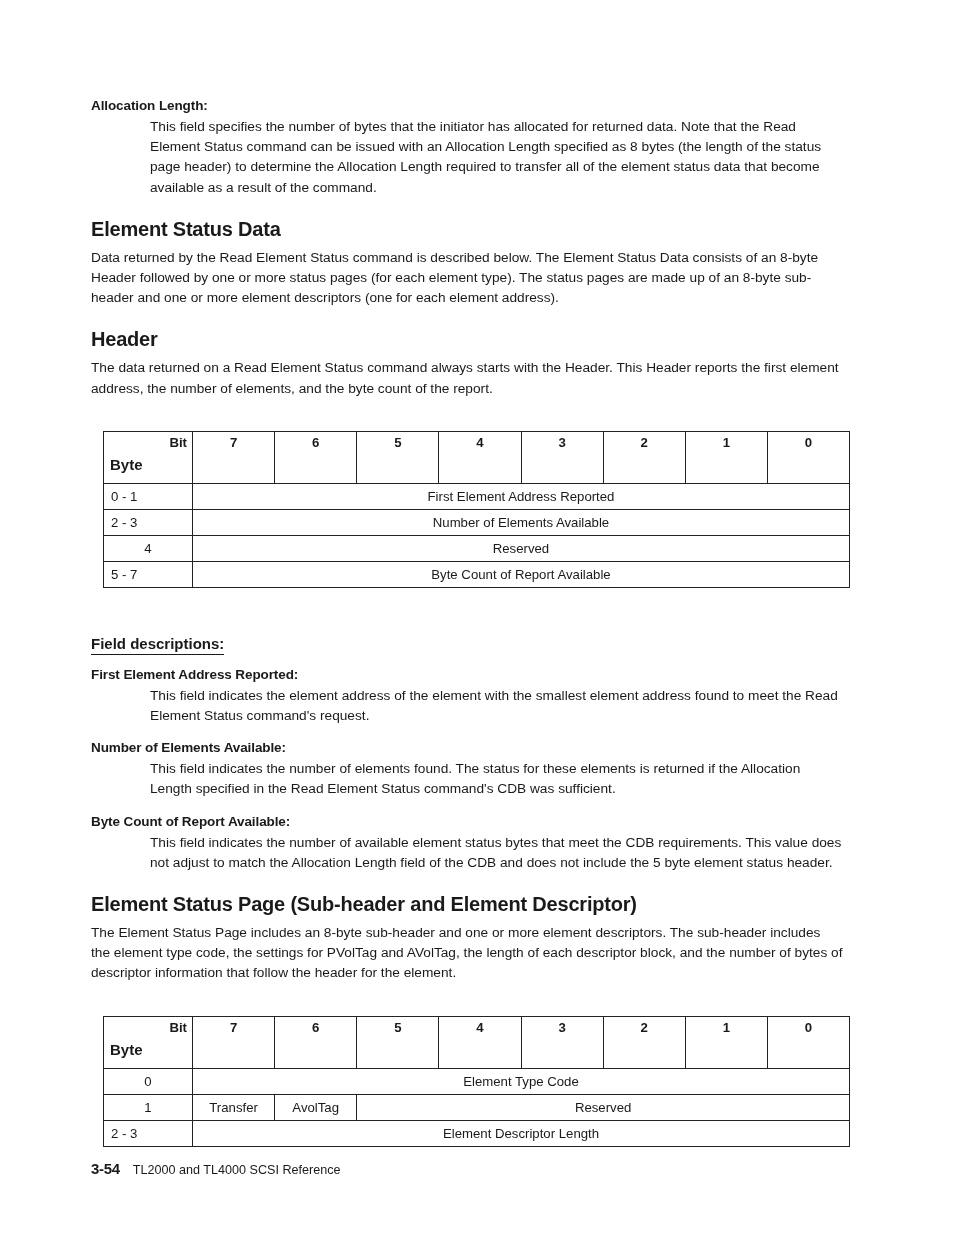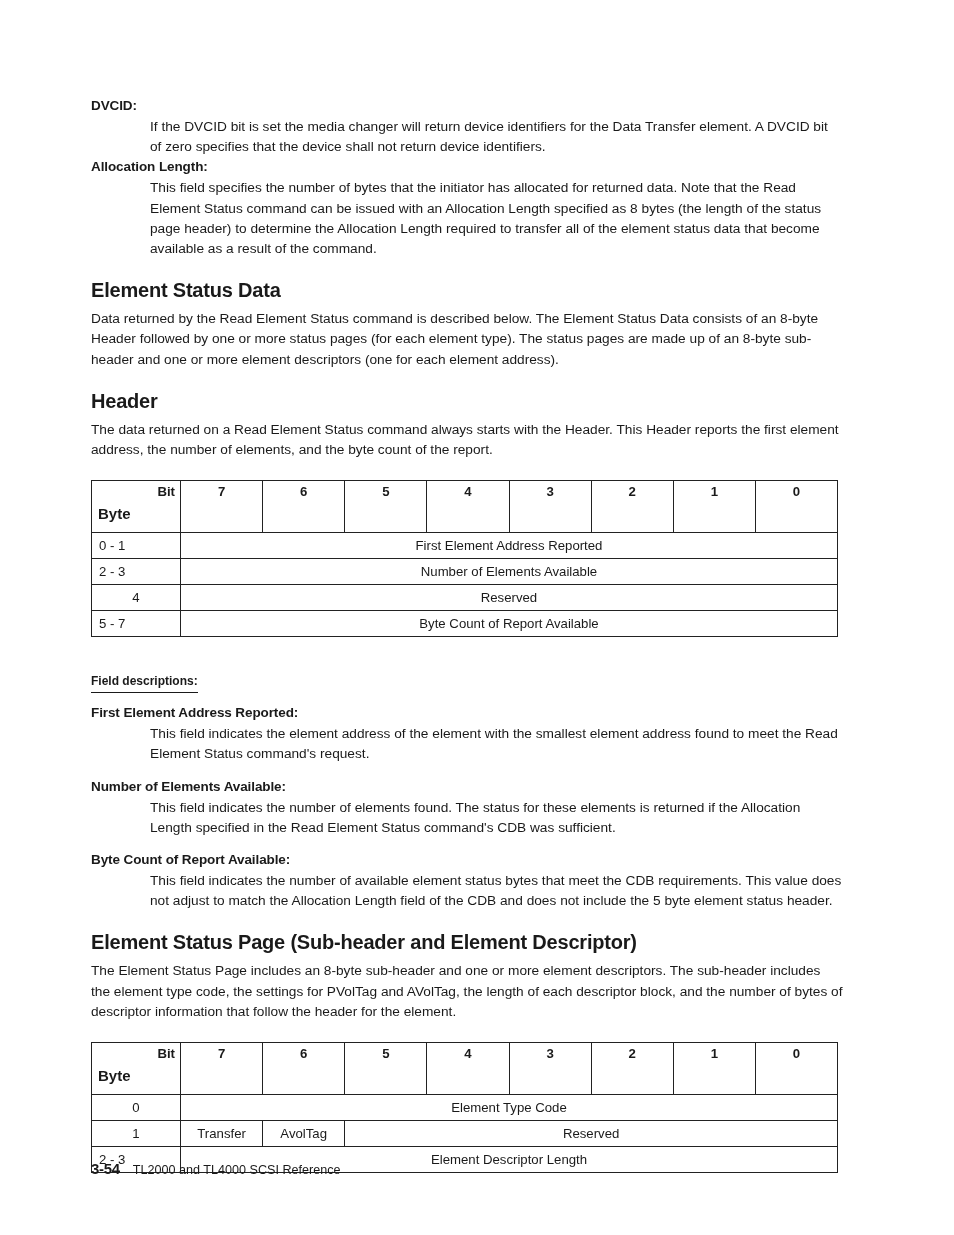--- a/index.html
+++ b/index.html
@@ -53,35 +53,35 @@
     margin: 19px 0 7px 0;
     letter-spacing: -0.2px;
   }
   .para {
     font-size: 13.7px;
     line-height: 20.2px;
     margin: 0 0 4px 0;
   }
 
   .fielddesc {
-    font-size: 12px;
+    font-size: 15px;
     font-weight: bold;
     line-height: 19px;
     margin: 0 0 10px 0;
     display: inline-block;
     border-bottom: 1.6px solid #1a1a1a;
     padding-bottom: 1px;
   }
 
   
   .bittable {
     border-collapse: collapse;
     width: 747px;
     table-layout: fixed;
-    margin: 0;
+    margin: 12px;
     border: 1.4px solid #222222;
   }
   .bittable td, .bittable th {
     border: 1.2px solid #222222;
     font-size: 13.2px;
     font-weight: normal;
     text-align: center;
     vertical-align: middle;
     padding: 0;
     height: 25px;
@@ -145,24 +145,20 @@
 
   .spacer-sm { height: 16px; }
   .spacer-lg { height: 34px; }
 </style>
 </head>
 <body>
 
 <div class="page">
   <div class="content">
 
-    <div>
-      <p class="deflabel">DVCID:</p>
-      <p class="defbody">If the DVCID bit is set the media changer will return device identifiers for the Data Transfer element. A DVCID bit of zero specifies that the device shall not return device identifiers.</p>
-    </div>
 
     <div>
       <p class="deflabel">Allocation Length:</p>
       <p class="defbody">This field specifies the number of bytes that the initiator has allocated for returned data. Note that the Read Element Status command can be issued with an Allocation Length specified as 8 bytes (the length of the status page header) to determine the Allocation Length required to transfer all of the element status data that become available as a result of the command.</p>
     </div>
 
     <h1 class="h1">Element Status Data</h1>
     <p class="para">Data returned by the Read Element Status command is described below. The Element Status Data consists of an 8-byte Header followed by one or more status pages (for each element type). The status pages are made up of an 8-byte sub-header and one or more element descriptors (one for each element address).</p>
 
     <h1 class="h1">Header</h1>

